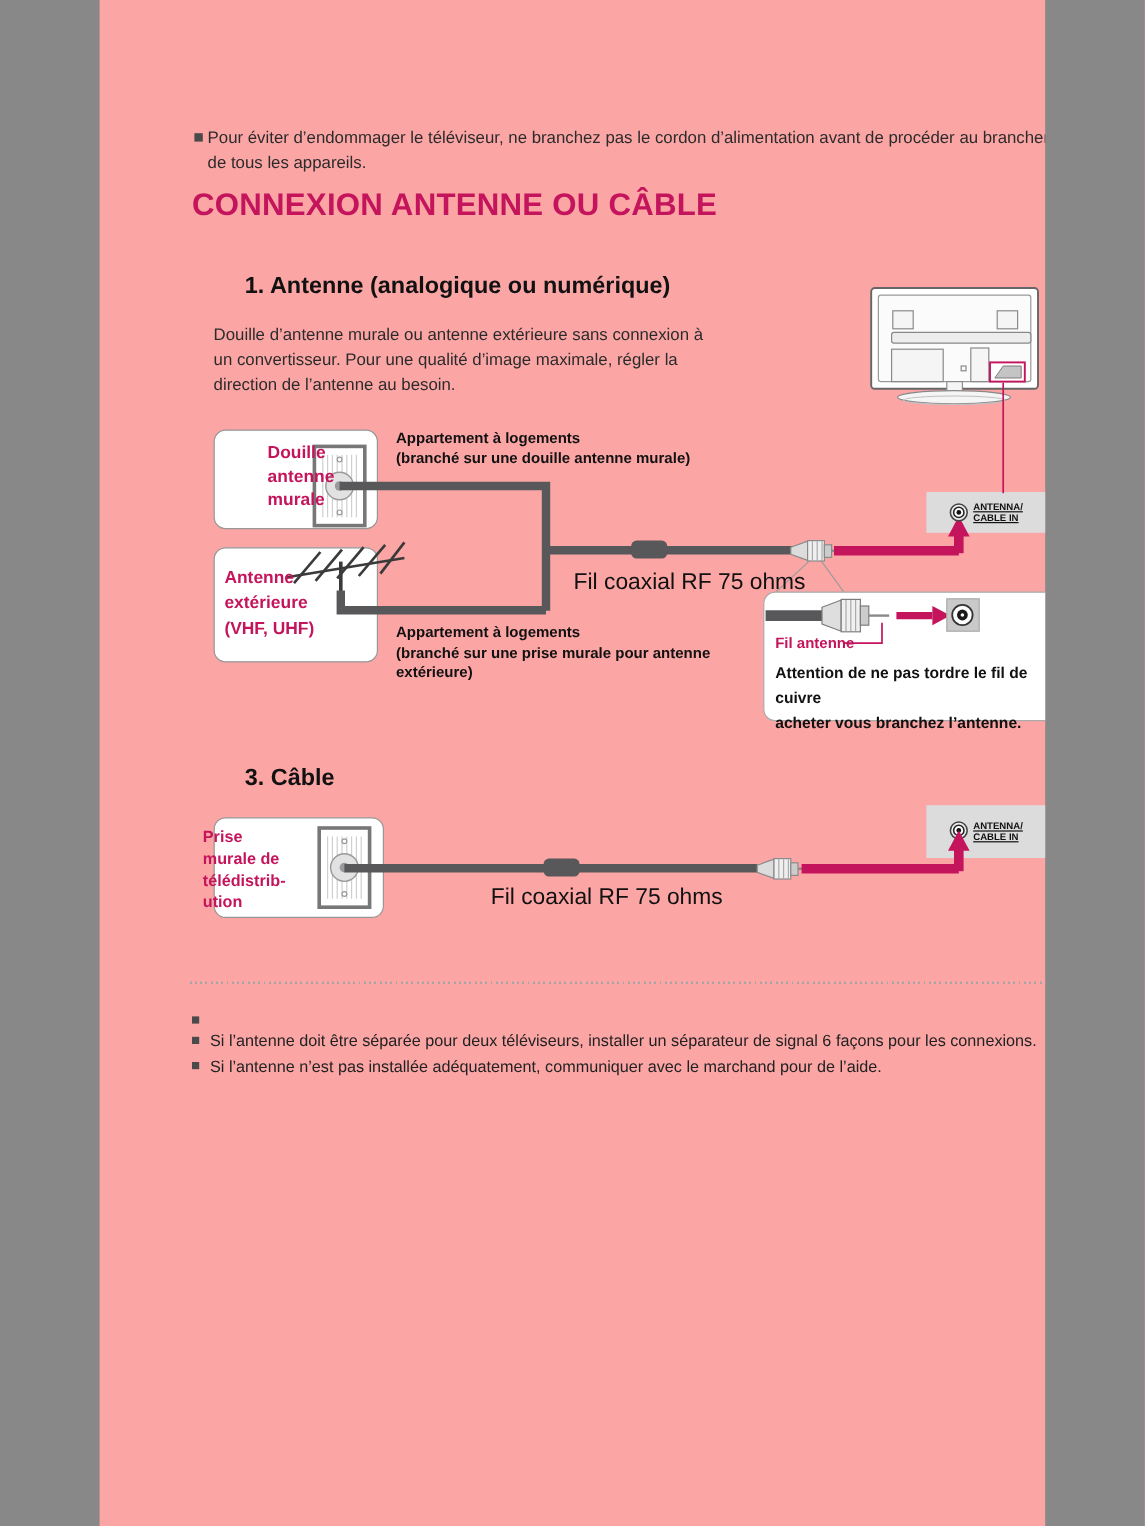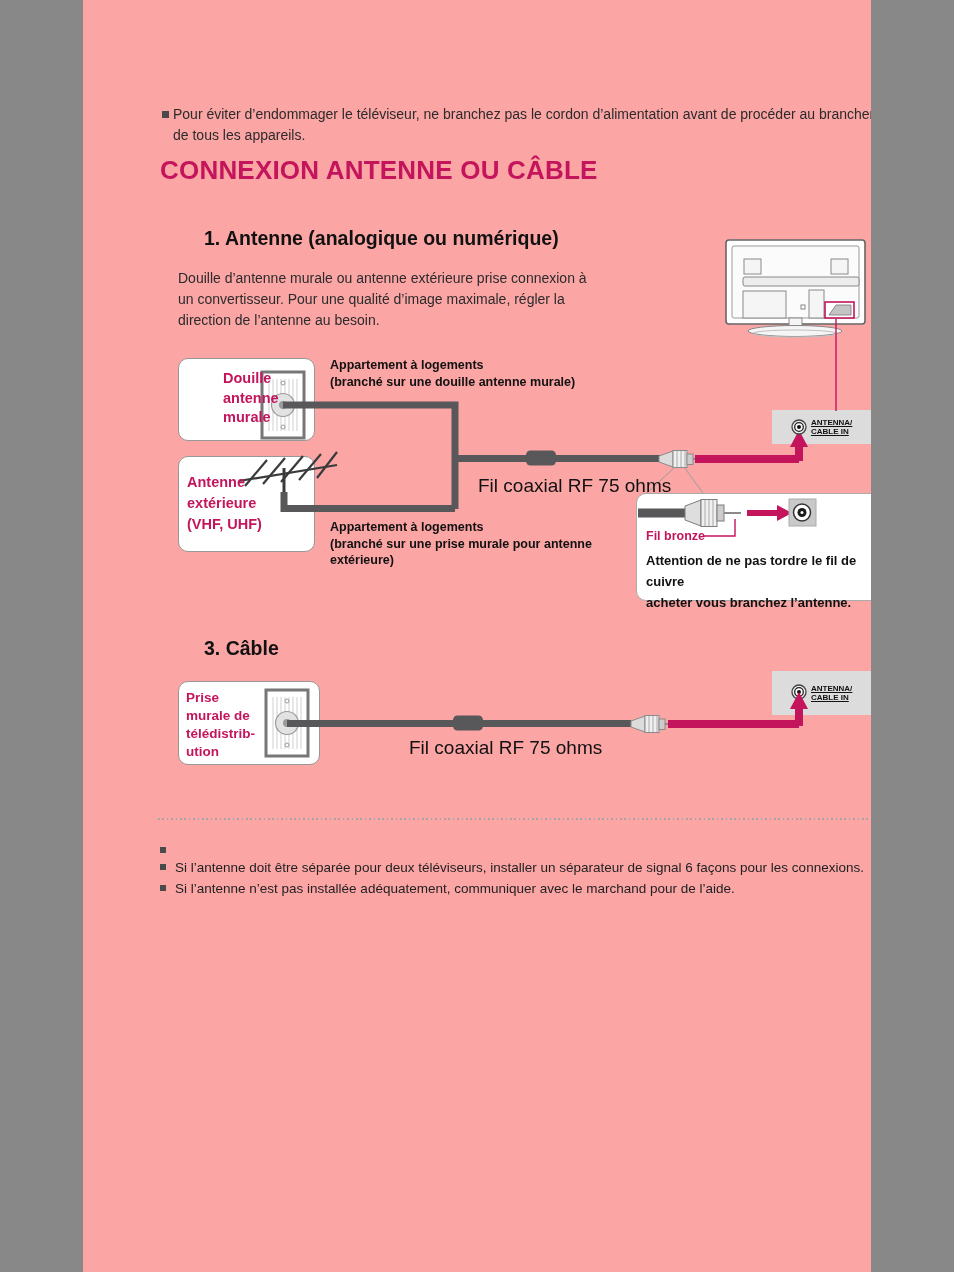--- a/index.html
+++ b/index.html
@@ -30,21 +30,21 @@
 
   .diagram-box { border:1.5px solid #979797; border-radius:10px; background:#fff; }
   .box1 { left:95px; top:358px; width:137px; height:83px; }
   .box2 { left:95px; top:456px; width:137px; height:96px; }
   .box3 { left:95px; top:681px; width:142px; height:84px; }
   .callout-box { left:553px; top:493px; width:278px; height:108px; border:1.4px solid #ababab; border-radius:10px; background:#fff; }
 
   .pink-label { font-weight:bold; color:var(--accent); font-size:14.5px; line-height:19.5px; }
   .lbl-wall-socket { left:108px; top:369px;margin-left:32px; }
   .lbl-outdoor { left:104px; top:472px; line-height:21px; }
-  .lbl-outlet { left:103px; top:689px; font-size:13.5px; line-height:18px; }
+  .lbl-outlet { left:86px; top:689px; font-size:13.5px; line-height:18px; }
 
   .bold-note { font-weight:bold; font-size:12.5px; line-height:16.5px; color:#111; }
   .apt1 { left:247px; top:357px; }
   .apt2 { left:247px; top:519px; }
 
   .coax-lbl { font-weight:normal; font-size:19px; color:#111; }
   .coax1 { left:395px; top:475px; }
   .coax2 { left:326px; top:737px; }
 
   .gray-port { background:var(--panel); }
@@ -234,21 +234,21 @@
 
   <div class="abs top-note-sq"></div>
   <div class="abs top-note pre">Pour éviter d’endommager le téléviseur, ne branchez pas le cordon d’alimentation avant de procéder au branchement
 de tous les appareils.</div>
 
   <h1 class="abs doc-title">CONNEXION ANTENNE OU CÂBLE</h1>
 
   <div class="abs sidebar-label">PRÉPARATION</div>
 
   <h2 class="abs sec-heading s1-heading">1. Antenne (analogique ou numérique)</h2>
-  <div class="abs s1-body pre">Douille d’antenne murale ou antenne extérieure prise connexion à
+  <div class="abs s1-body pre">Douille d’antenne murale ou antenne extérieure sans connexion à
 un convertisseur. Pour une qualité d’image maximale, régler la
 direction de l’antenne au besoin.</div>
 
   <div class="abs pink-label lbl-wall-socket pre">Douille
 antenne
 murale</div>
   <div class="abs bold-note apt1 pre">Appartement à logements
 (branché sur une douille antenne murale)</div>
   <div class="abs pink-label lbl-outdoor pre">Antenne
 extérieure
@@ -256,21 +256,21 @@
   <div class="abs bold-note apt2 pre">Appartement à logements
 (branché sur une prise murale pour antenne
  extérieure)</div>
   <div class="abs coax-lbl coax1">Fil coaxial RF 75 ohms</div>
 
   <div class="abs port-lbl port-lbl-1 pre">ANTENNA/
 CABLE IN</div>
   <div class="abs port-lbl port-lbl-2 pre">ANTENNA/
 CABLE IN</div>
 
-  <div class="abs fil-bronze">Fil bronze</div>
+  <div class="abs fil-bronze">Fil antenne</div>
   <div class="abs warning pre">Attention de ne pas tordre le fil de cuivre
 acheter vous branchez l’antenne.</div>
 
   <h2 class="abs sec-heading s2-heading">3. Câble</h2>
   <div class="abs pink-label lbl-outlet pre">Prise
 murale de
 télédistrib-
 ution</div>
   <div class="abs coax-lbl coax2">Fil coaxial RF 75 ohms</div>
 

